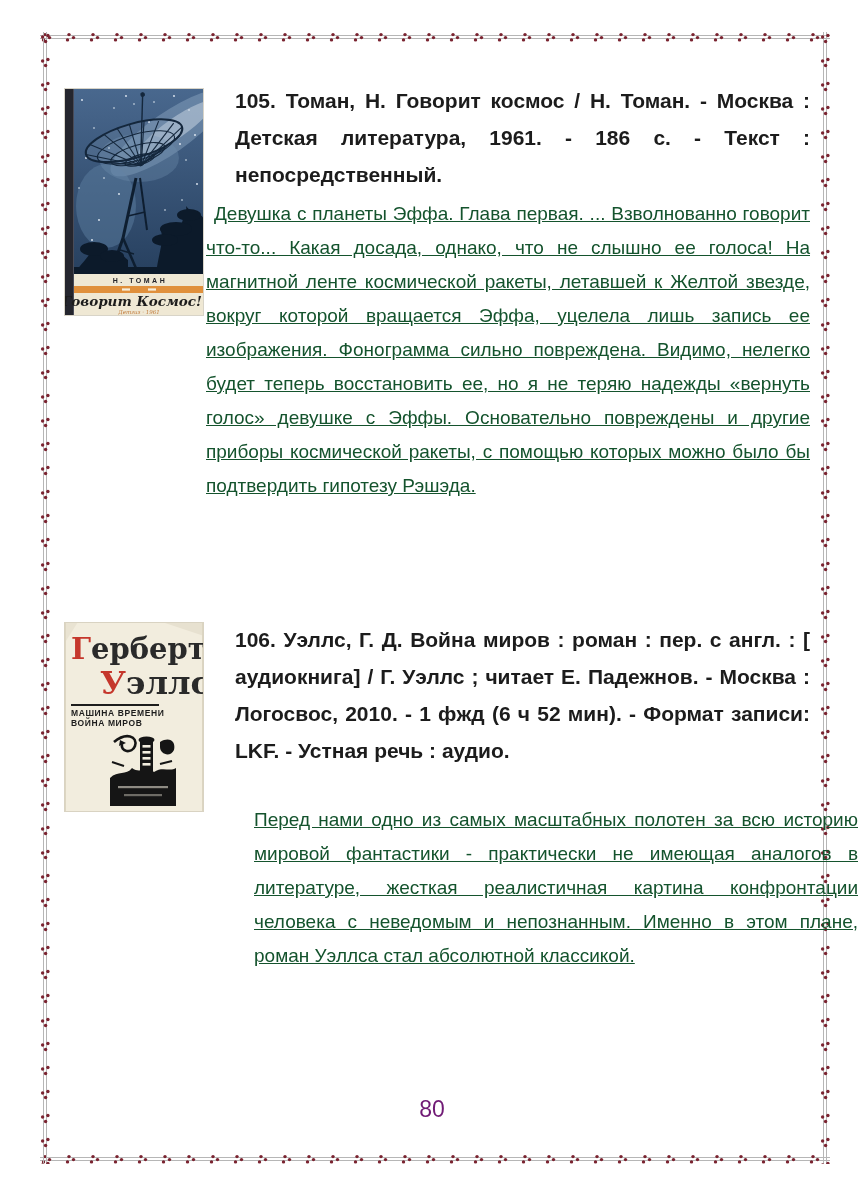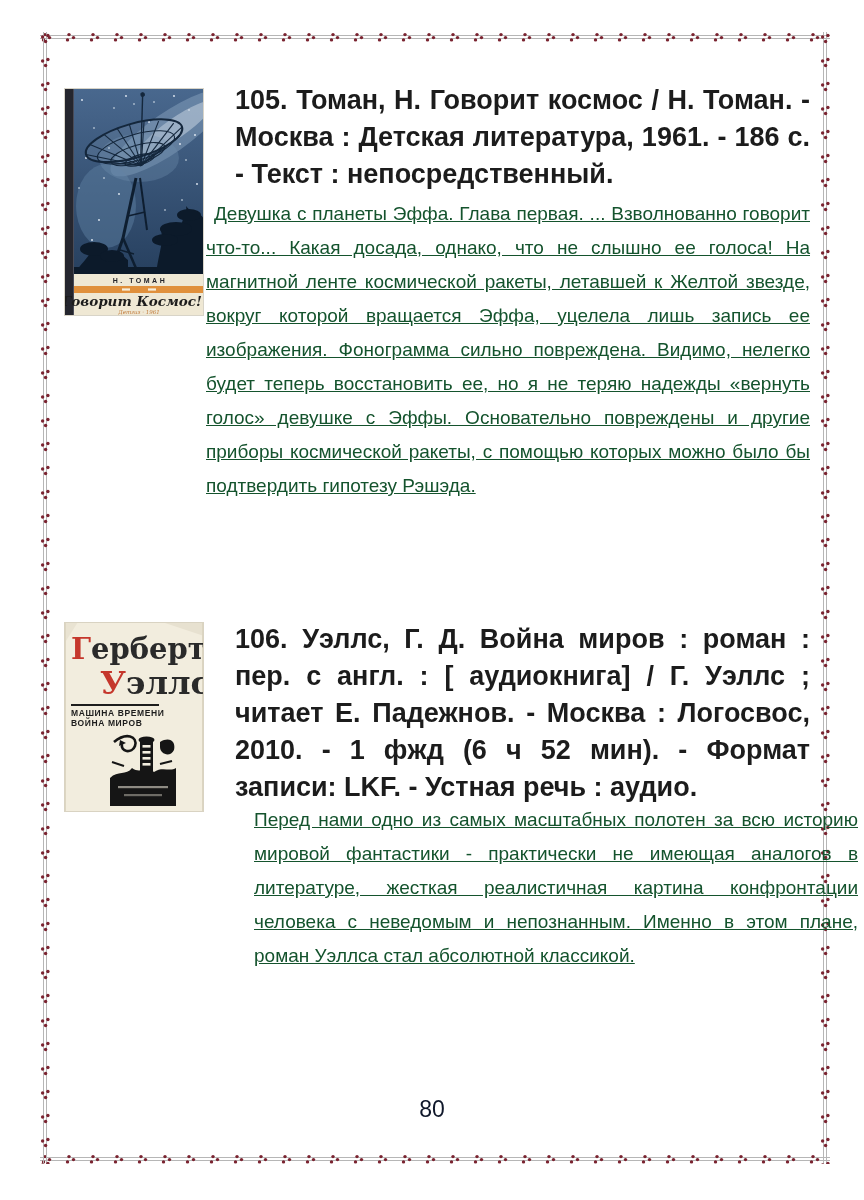--- a/index.html
+++ b/index.html
@@ -3,33 +3,33 @@
 <meta charset="utf-8">
 <style>
   html,body{margin:0;padding:0;background:#ffffff;}
   .page{
     position:relative;width:864px;height:1200px;background:#ffffff;
     font-family:"Liberation Sans",sans-serif;color:#1f1f1f;overflow:hidden;
   }
   .b-strip{position:absolute;}
   .entry-heading{
     position:absolute;left:235px;width:575px;margin:0;
-    font-size:27px;font-weight:bold;line-height:37px;
+    font-size:21px;font-weight:bold;line-height:37px;
     text-align:justify;text-align-last:left;color:#1c1c1c;
   }
   .entry-body{
     position:absolute;left:206px;width:604px;margin:0;
     font-size:19px;line-height:34px;
     text-align:justify;text-align-last:left;color:#14532d;text-decoration:underline;
   }
   .indent-first{text-indent:8px;}
   .cover{position:absolute;left:64px;}
   .page-number{
     position:absolute;left:0;right:0;top:1096px;text-align:center;
-    font-size:23px;color:#0f172a;
+    font-size:23px;color:#701a75;
   }
 </style>
 </head>
 <body>
 
 <div class="page">
 
   <svg class="b-strip" style="left:40px;top:32px;" width="790" height="10">
     <defs>
       <pattern id="pat-h1" width="24" height="10" patternUnits="userSpaceOnUse">

